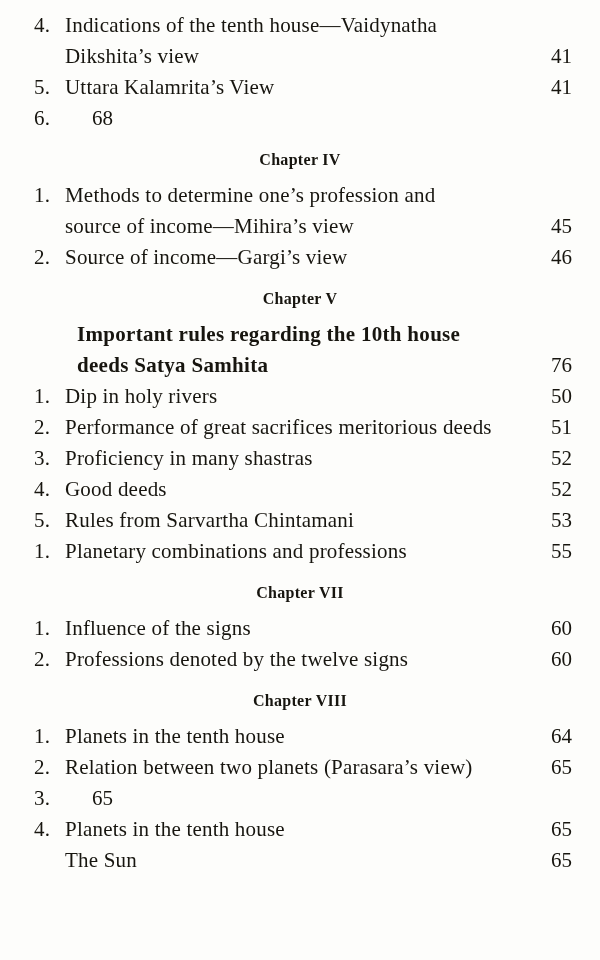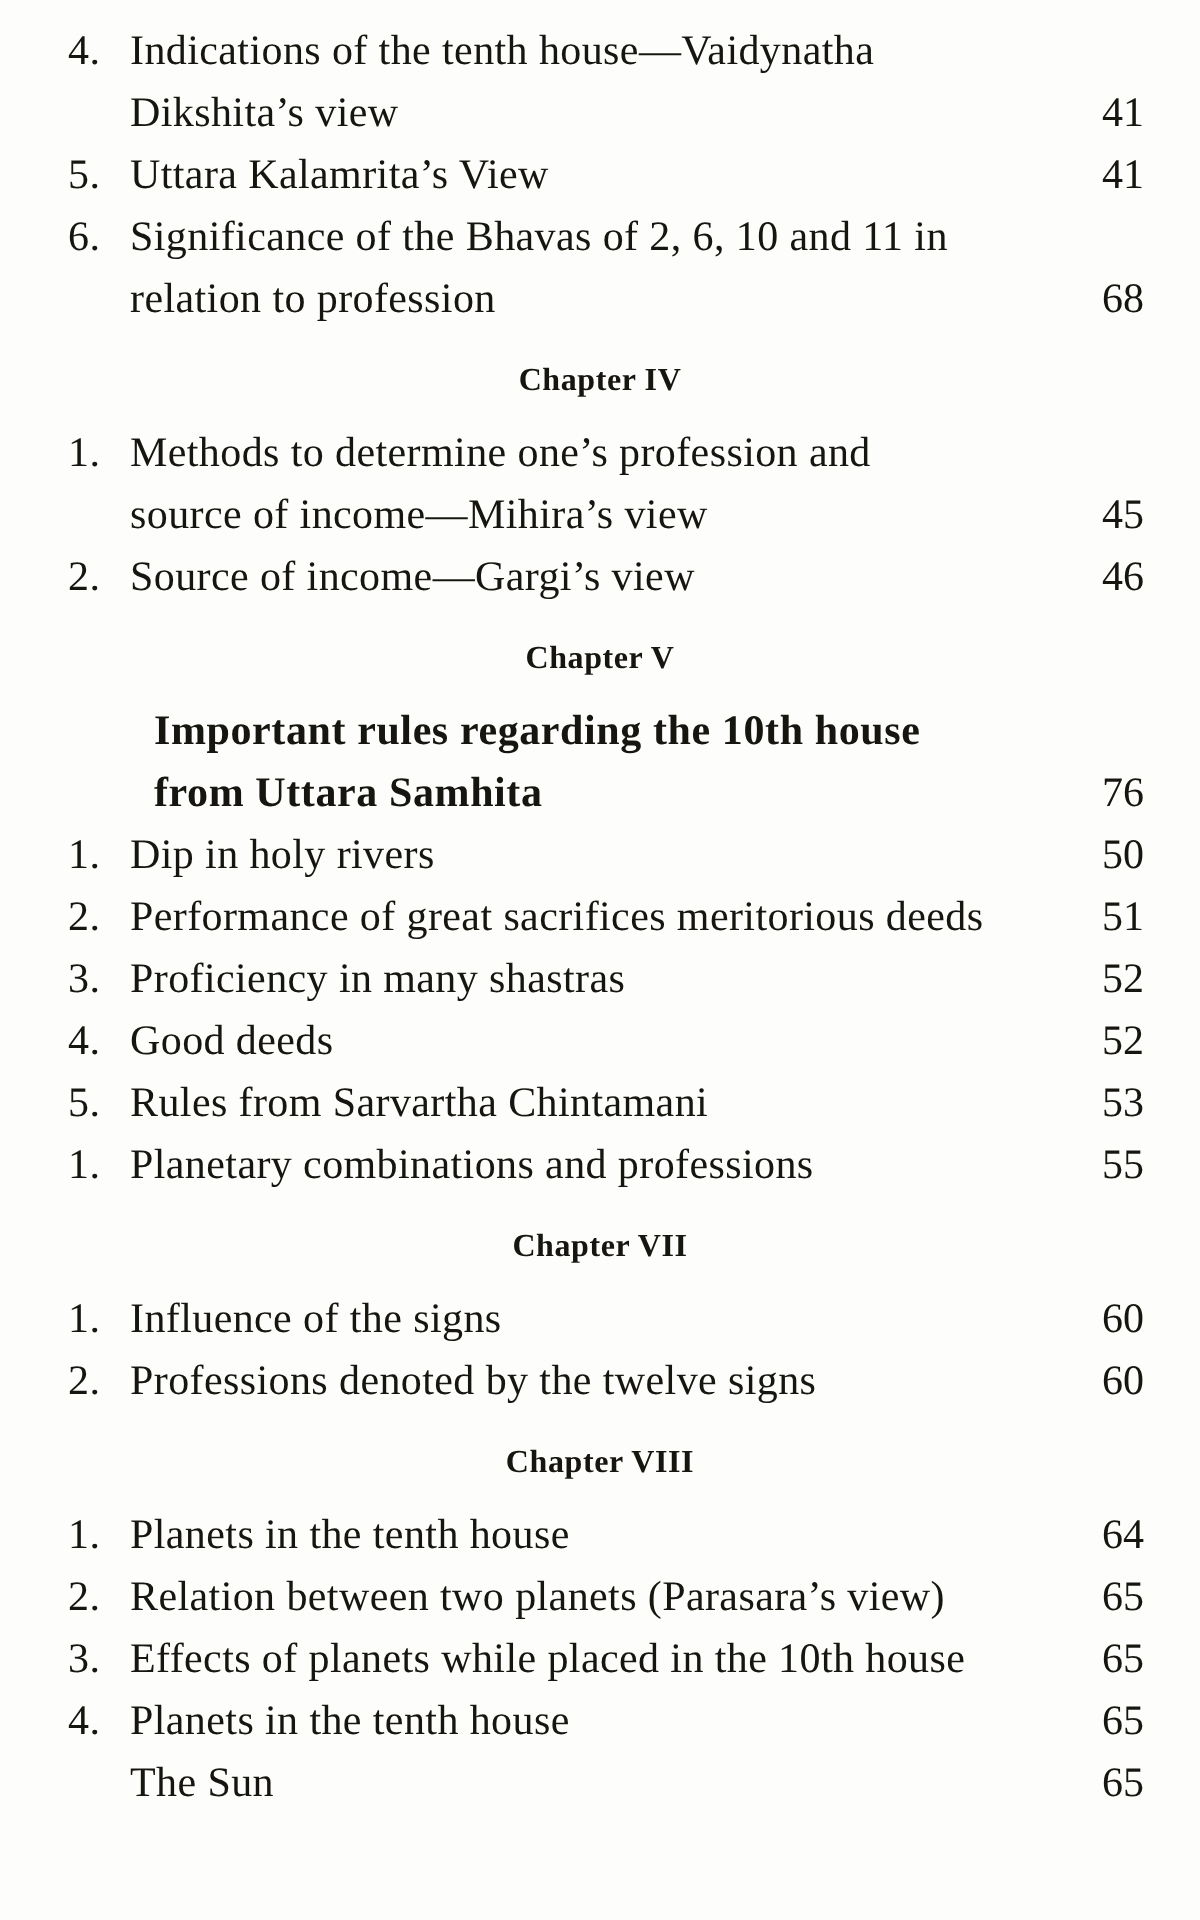--- a/index.html
+++ b/index.html
@@ -75,24 +75,20 @@
       </div>
       <div class="row">
         <span class="num">5.</span>
         <span class="text">
           <span class="line">Uttara Kalamrita’s View</span>
         </span>
         <span class="pg">41</span>
       </div>
       <div class="row">
         <span class="num">6.</span>
-        <span class="text">
-          <span class="line">Significance of the Bhavas of 2, 6, 10 and 11 in</span>
-          <span class="line">relation to profession</span>
-        </span>
         <span class="pg">68</span>
       </div>
       <div class="chapter">Chapter IV</div>
       <div class="row">
         <span class="num">1.</span>
         <span class="text">
           <span class="line">Methods to determine one’s profession and</span>
           <span class="line">source of income—Mihira’s view</span>
         </span>
         <span class="pg">45</span>
@@ -102,21 +98,21 @@
         <span class="text">
           <span class="line">Source of income—Gargi’s view</span>
         </span>
         <span class="pg">46</span>
       </div>
       <div class="chapter">Chapter V</div>
       <div class="row bold">
         <span class="num"></span>
         <span class="text">
           <span class="line">Important rules regarding the 10th house</span>
-          <span class="line">from Uttara Samhita</span>
+          <span class="line">deeds Satya Samhita</span>
         </span>
         <span class="pg">76</span>
       </div>
       <div class="row">
         <span class="num">1.</span>
         <span class="text">
           <span class="line">Dip in holy rivers</span>
         </span>
         <span class="pg">50</span>
       </div>
@@ -180,23 +176,20 @@
       </div>
       <div class="row">
         <span class="num">2.</span>
         <span class="text">
           <span class="line">Relation between two planets (Parasara’s view)</span>
         </span>
         <span class="pg">65</span>
       </div>
       <div class="row">
         <span class="num">3.</span>
-        <span class="text">
-          <span class="line">Effects of planets while placed in the 10th house</span>
-        </span>
         <span class="pg">65</span>
       </div>
       <div class="row">
         <span class="num">4.</span>
         <span class="text">
           <span class="line">Planets in the tenth house</span>
         </span>
         <span class="pg">65</span>
       </div>
       <div class="row">

